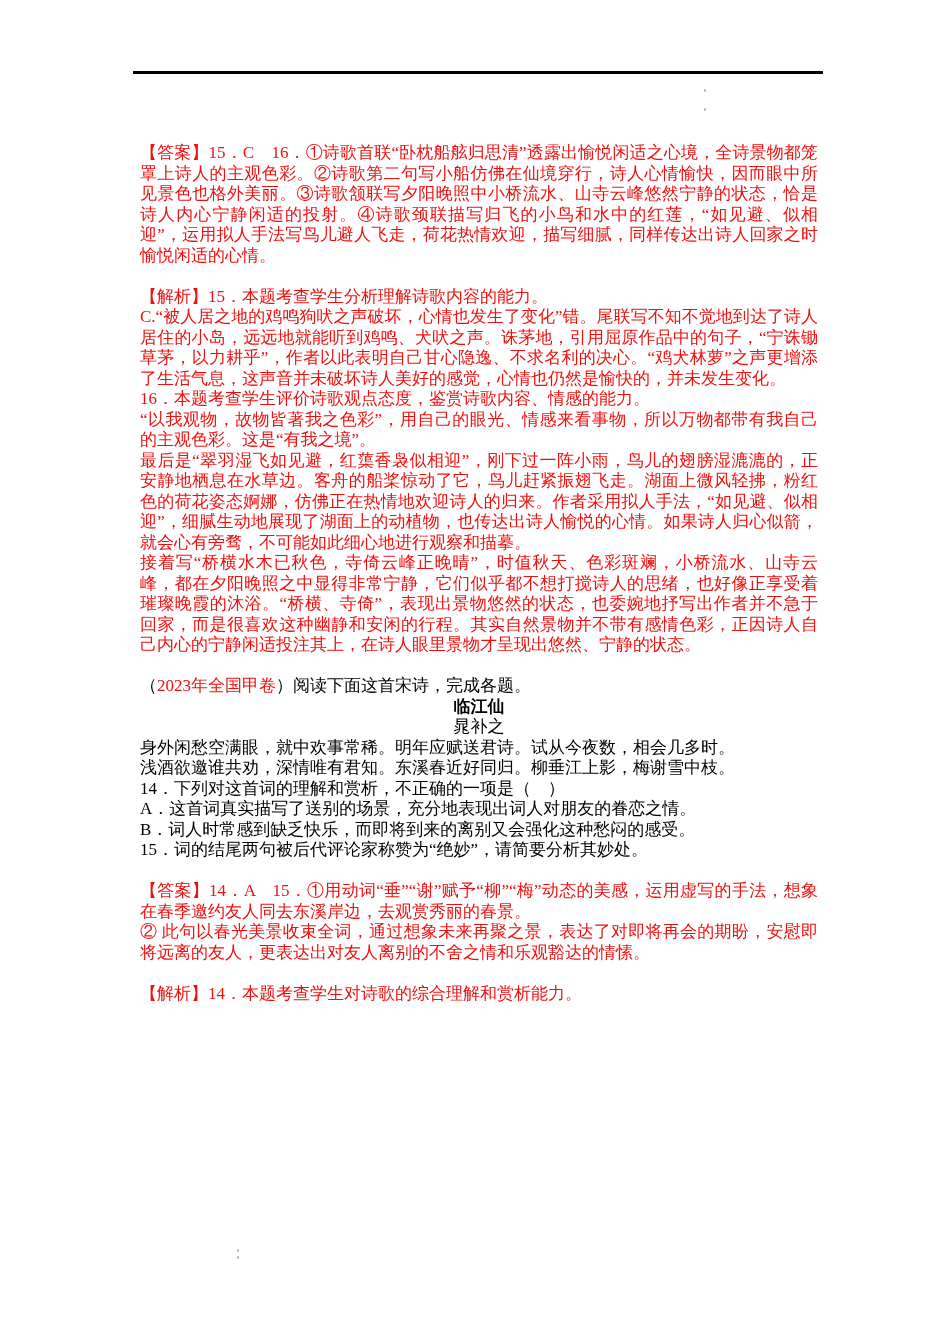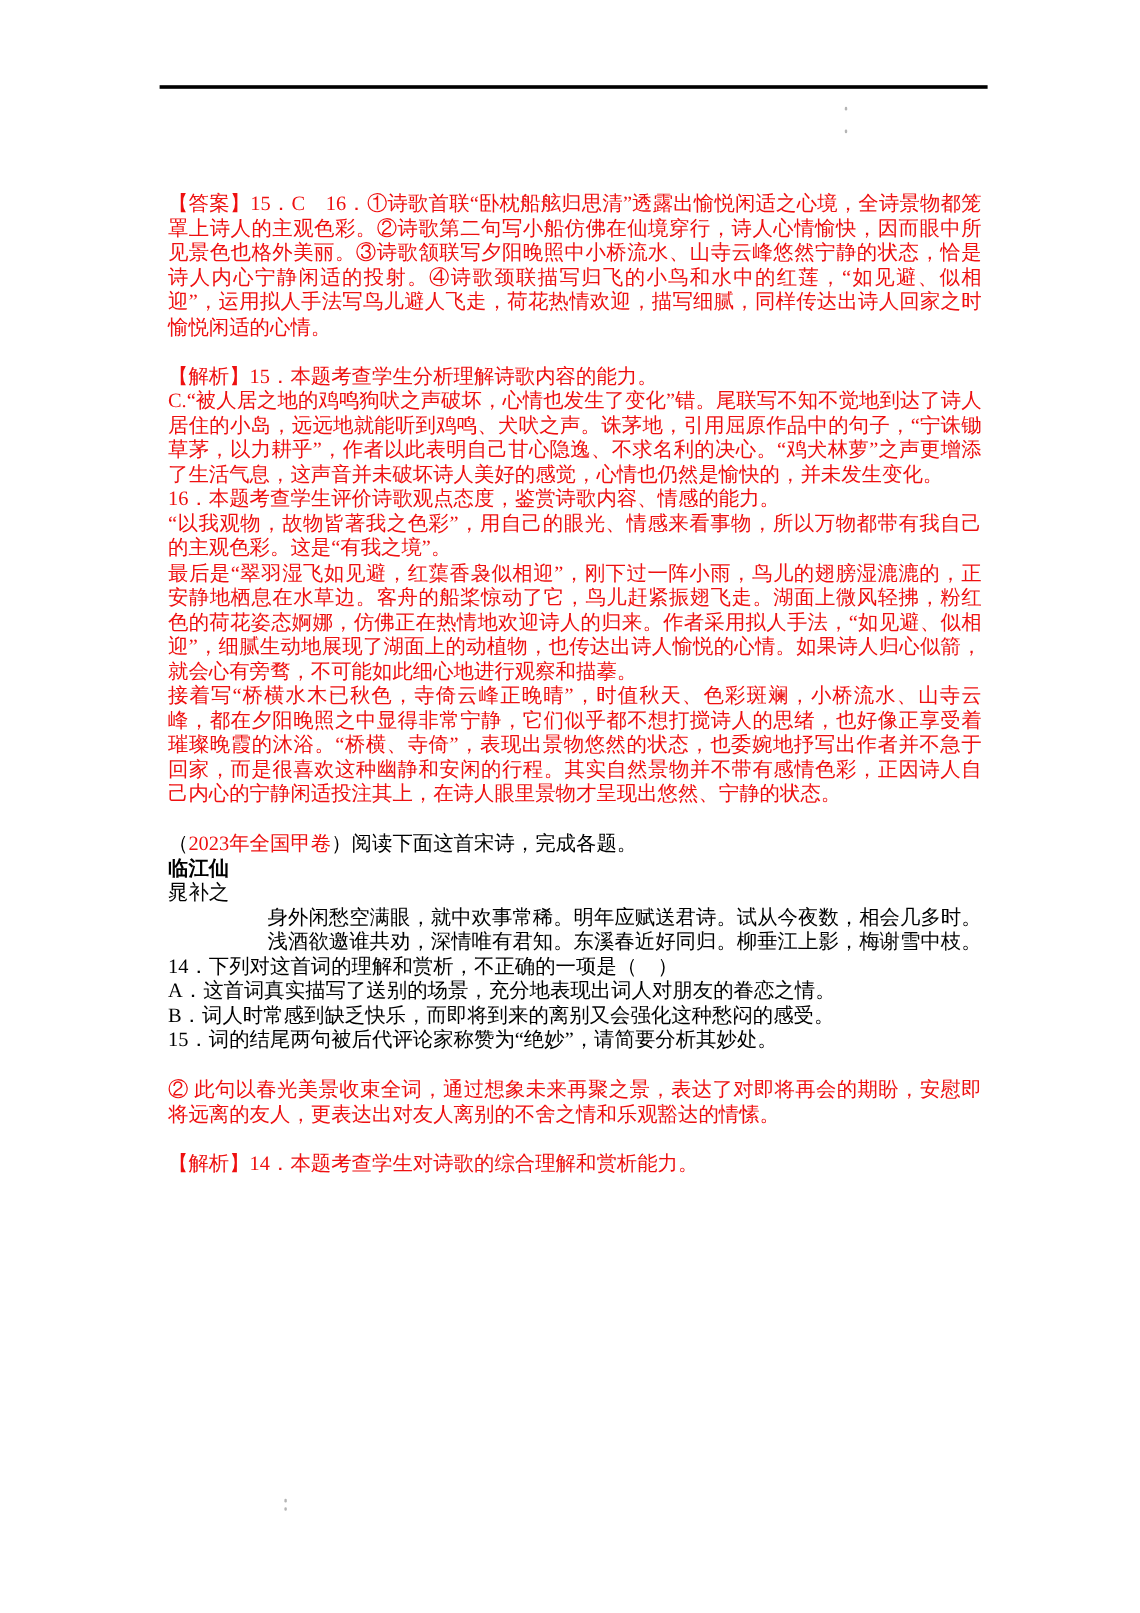--- a/index.html
+++ b/index.html
@@ -35,37 +35,37 @@
     background:var(--artifact);
     border-radius:1px;
   }
   .fa1{left:704px;top:89px;}
   .fa2{left:704px;top:108px;}
   .fa3{left:237px;top:1249px;}
   .fa4{left:237px;top:1256px;}
   .content{
     position:absolute;
     left:140px;
-    top:160px;
+    top:143px;
     width:678px;
     font-size:17px;
     line-height:20.5px;
     text-align:justify;
   }
   .content p{margin:0;padding:0;}
   .red{color:var(--red);}
   .gap{height:20.5px;}
-  .center{}
+  .center{text-align:center;}
   .poem-title{
     font-weight:700;
     font-family:"Liberation Sans","DejaVu Sans",sans-serif;
   }
   .poem-line{
     padding-left:36px;
-    text-align:right;
+    text-align:left;
   }
 </style>
 </head>
 <body>
 
 <div class="page">
 
   <div class="rule-top"></div>
   <span class="fa fa1"></span>
   <span class="fa fa2"></span>
@@ -94,20 +94,21 @@
     <p class="poem-line">身外闲愁空满眼，就中欢事常稀。明年应赋送君诗。试从今夜数，相会几多时。</p>
     <p class="poem-line">浅酒欲邀谁共劝，深情唯有君知。东溪春近好同归。柳垂江上影，梅谢雪中枝。</p>
 
     <p>14．下列对这首词的理解和赏析，不正确的一项是（　）</p>
     <p>A．这首词真实描写了送别的场景，充分地表现出词人对朋友的眷恋之情。</p>
     <p>B．词人时常感到缺乏快乐，而即将到来的离别又会强化这种愁闷的感受。</p>
     <p>15．词的结尾两句被后代评论家称赞为“绝妙”，请简要分析其妙处。</p>
 
     <div class="gap"></div>
 
+    <p class="red">【答案】14．A　15．①用动词“垂”“谢”赋予“柳”“梅”动态的美感，运用虚写的手法，想象在春季邀约友人同去东溪岸边，去观赏秀丽的春景。</p>
     <p class="red">② 此句以春光美景收束全词，通过想象未来再聚之景，表达了对即将再会的期盼，安慰即将远离的友人，更表达出对友人离别的不舍之情和乐观豁达的情愫。</p>
 
     <div class="gap"></div>
 
     <p class="red">【解析】14．本题考查学生对诗歌的综合理解和赏析能力。</p>
 
   </div>
 </div>
 
 </body></html>

